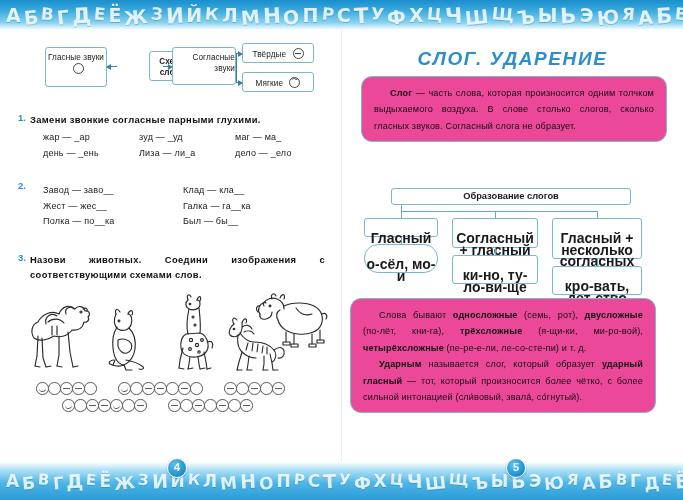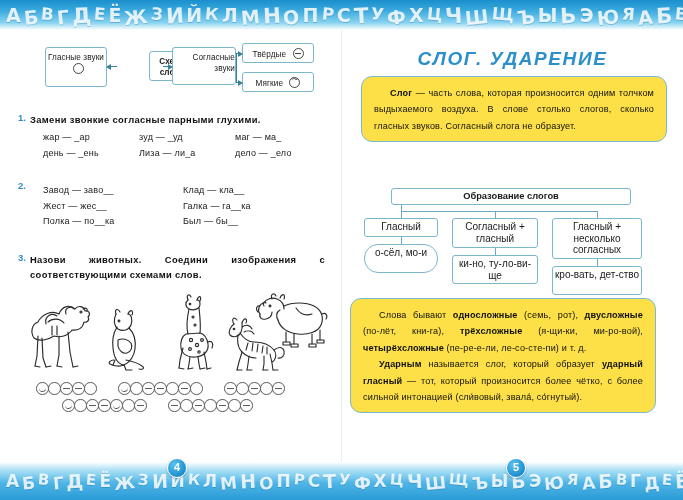--- a/index.html
+++ b/index.html
@@ -213,21 +213,21 @@
     font-weight: 700;
     font-size: 19px;
     letter-spacing: 1.6px;
     font-style: italic;
   }
 
   .info-box {
     position: absolute;
     border: 1.3px solid #79b9d2;
     border-radius: 11px;
-    background: #fde047;
+    background: #ec4899;
     color: #111;
     font-size: 9.1px;
     line-height: 16.4px;
     letter-spacing: 0.15px;
     text-align: justify;
     padding: 8px 12px 7px 12px;
   }
   .info-box p { margin: 0; text-indent: 16px; }
   .info-box b { font-weight: 700; }
   .box-slog   { left: 19px; top: 46px;  width: 306px; }
@@ -236,22 +236,23 @@
   
   .syl { position: absolute; left: 14px; top: 158px; width: 315px; height: 108px; }
   .syl .hdr {
     position: absolute; left: 35px; top: 0;
     width: 240px; height: 17px;
     font-size: 9.3px; font-weight: 700;
     line-height: 15px;
   }
   .syl .cell {
     position: absolute;
-    font-size: 10px; line-height: 11.5px;
-    padding-top: 2px;
+    font-size: 14px; line-height: 11.5px;
+    padding-top: 14px;
+    font-weight: bold;
   }
   .sy-c1 { left: 8px;   top: 30px; width: 74px; height: 19px; }
   .sy-c2 { left: 96px;  top: 30px; width: 86px; height: 30px; }
   .sy-c3 { left: 196px; top: 30px; width: 90px; height: 41px; }
   .sy-e1 { left: 8px;   top: 56px; width: 74px; height: 29px; border-radius: 14px; }
   .sy-e2 { left: 96px;  top: 67px; width: 86px; height: 29px; }
   .sy-e3 { left: 196px; top: 78px; width: 90px; height: 29px; }
 
   .syl .vline { position: absolute; width: 1px; background: #6aa9c4; }
   .syl .hline { position: absolute; height: 1px; background: #6aa9c4; }

